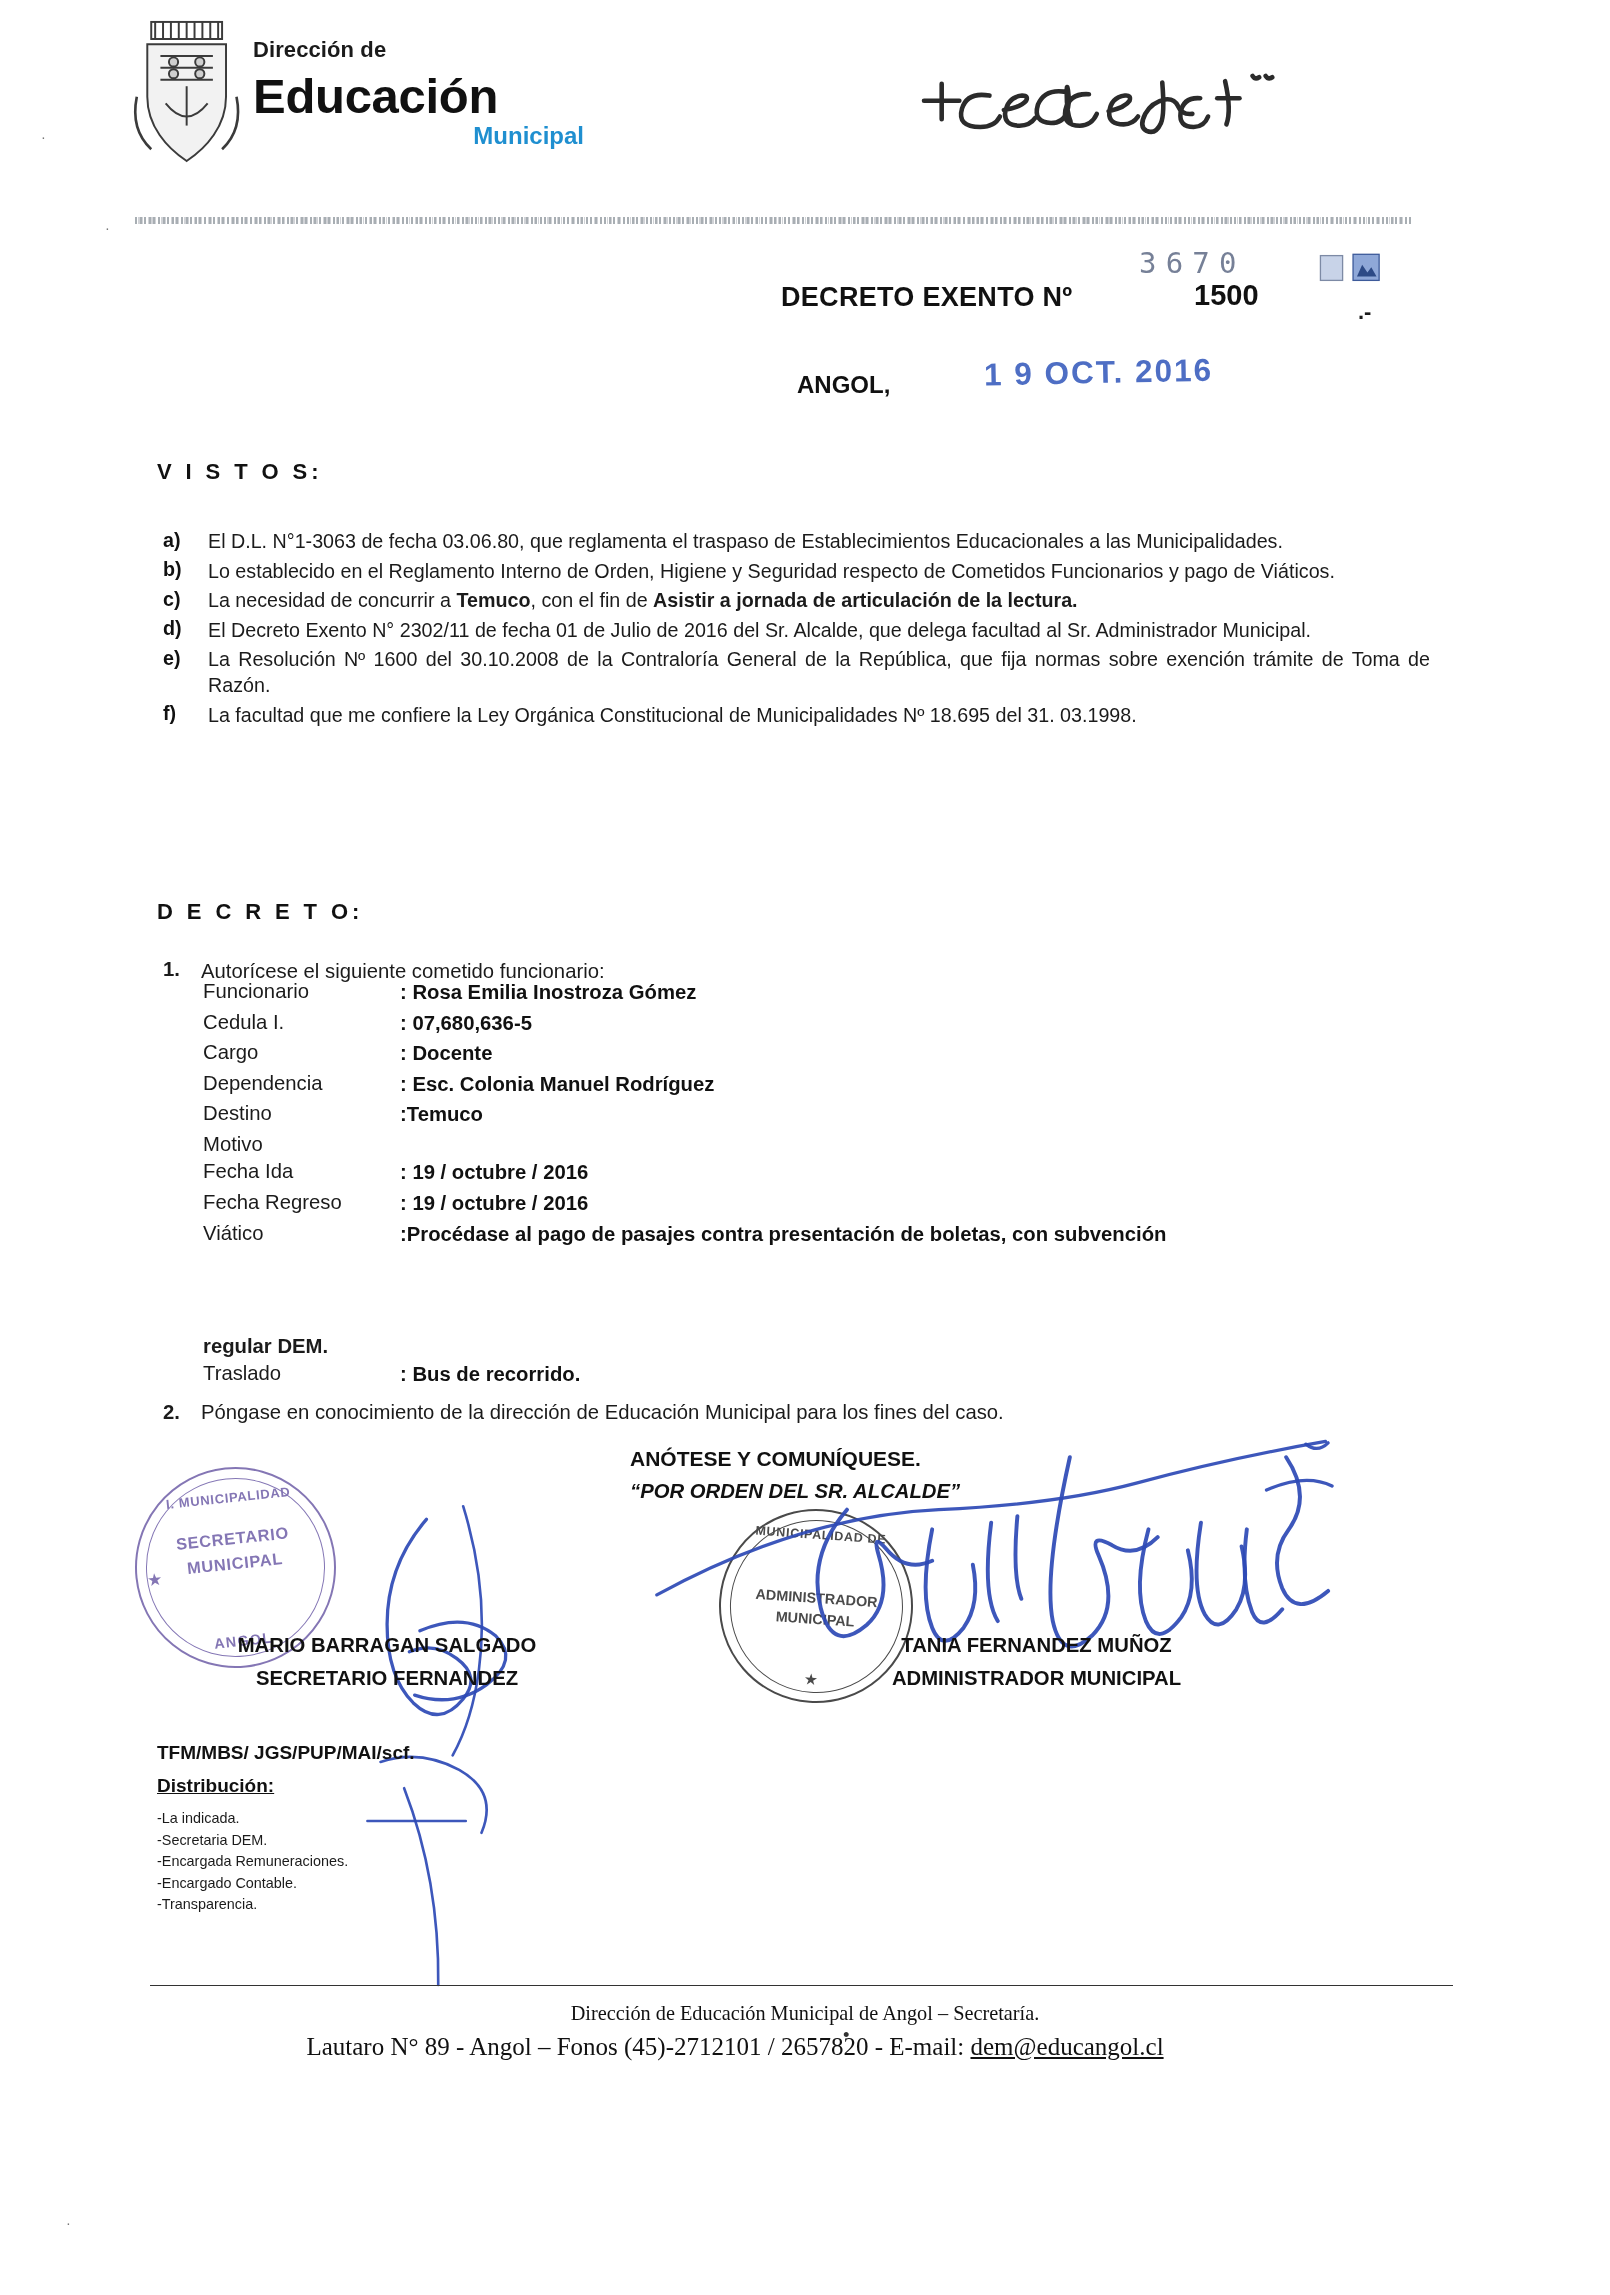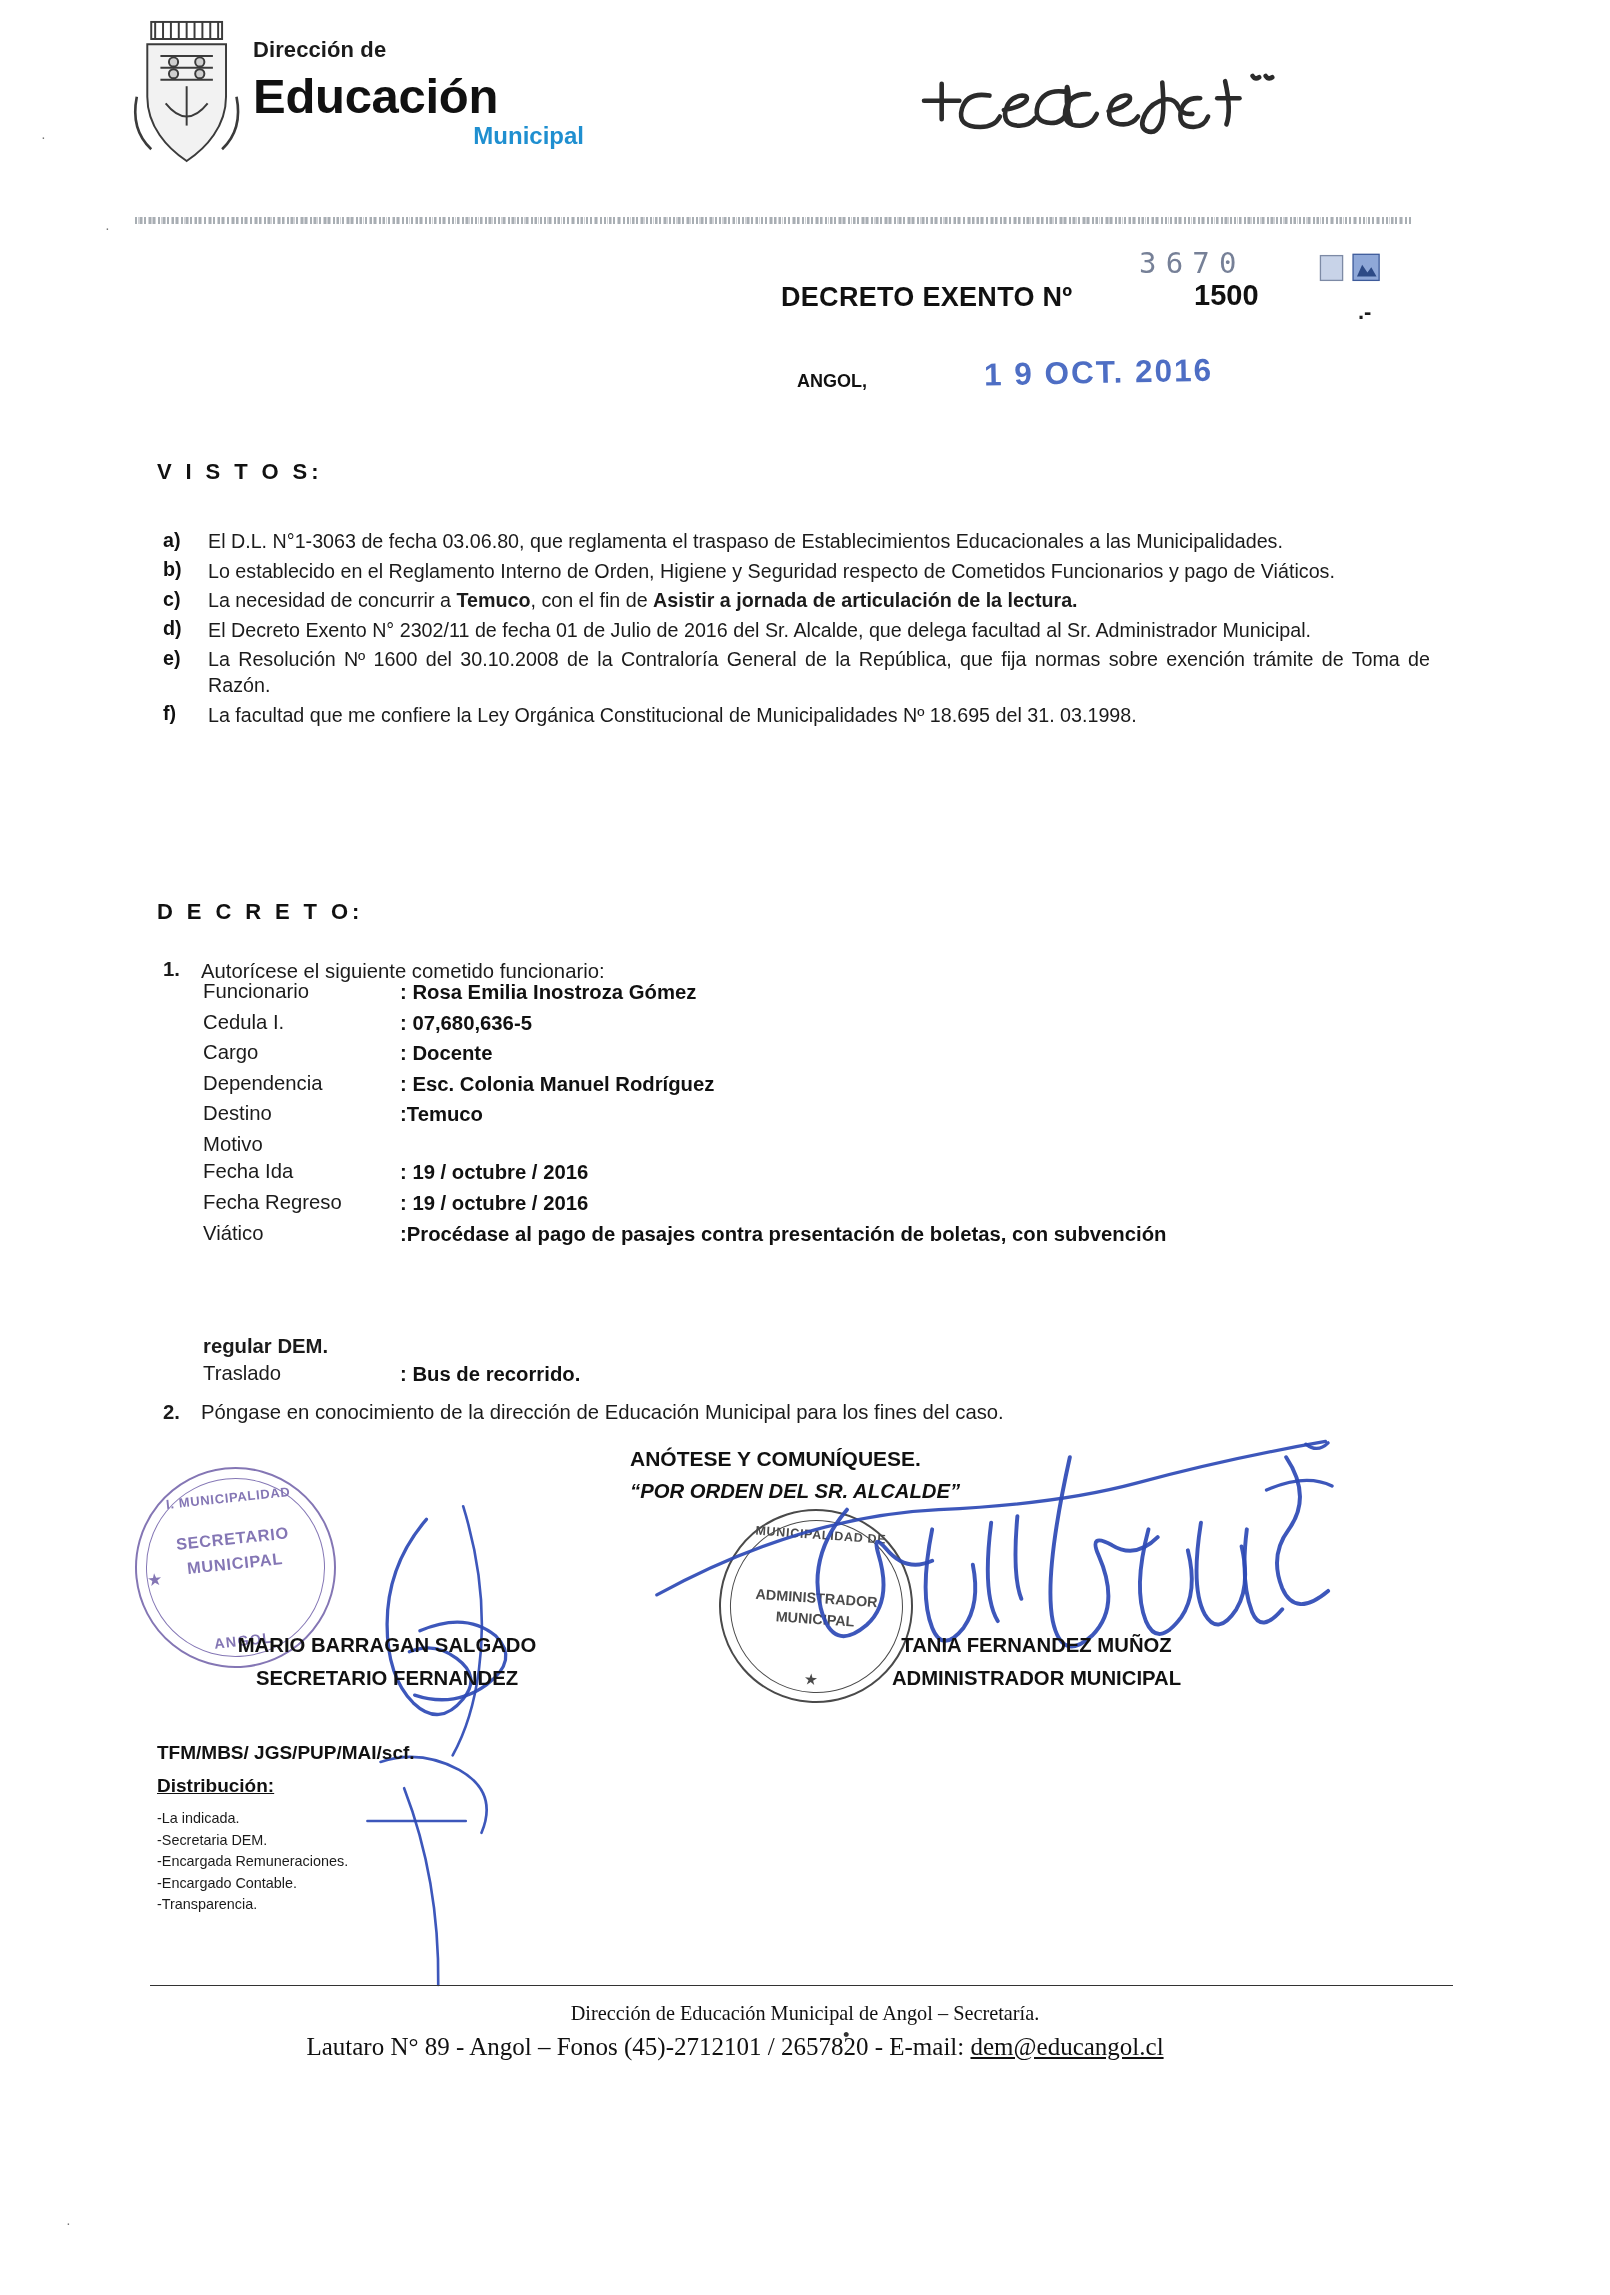--- a/index.html
+++ b/index.html
@@ -106,21 +106,21 @@
     opacity:.85;
   }
   .stamp-marks{
     position:absolute;
     left:1319px; top:253px;
     width:72px; height:30px;
   }
   .angol-label{
     position:absolute;
     left:797px; top:371px;
-    font-size:18px;
+    font-size:24px;
     font-weight:bold;
     color:#111;
   }
   .fecha-stamp{
     position:absolute;
     left:984px; top:354px;
     font-size:31.5px;
     font-weight:bold;
     letter-spacing:2px;
     color:#3b5fbe;

